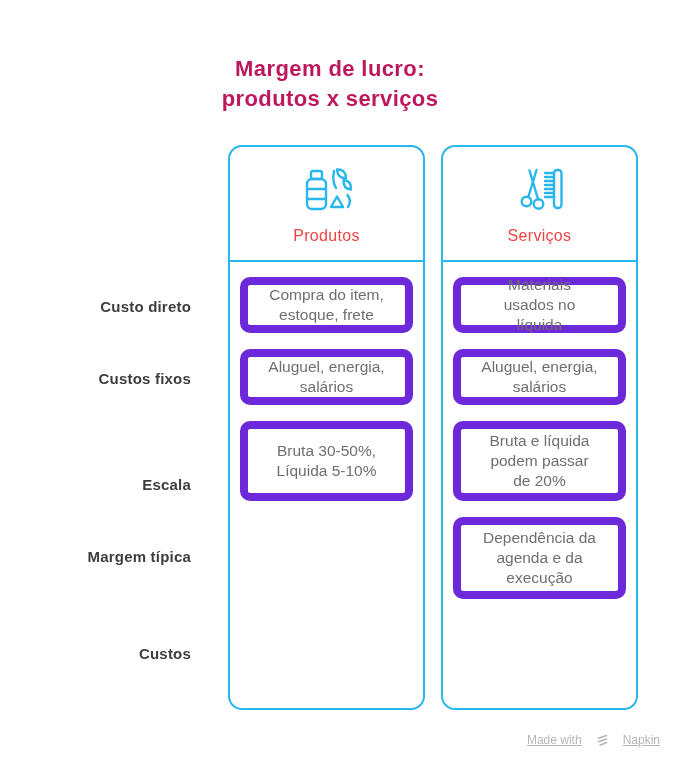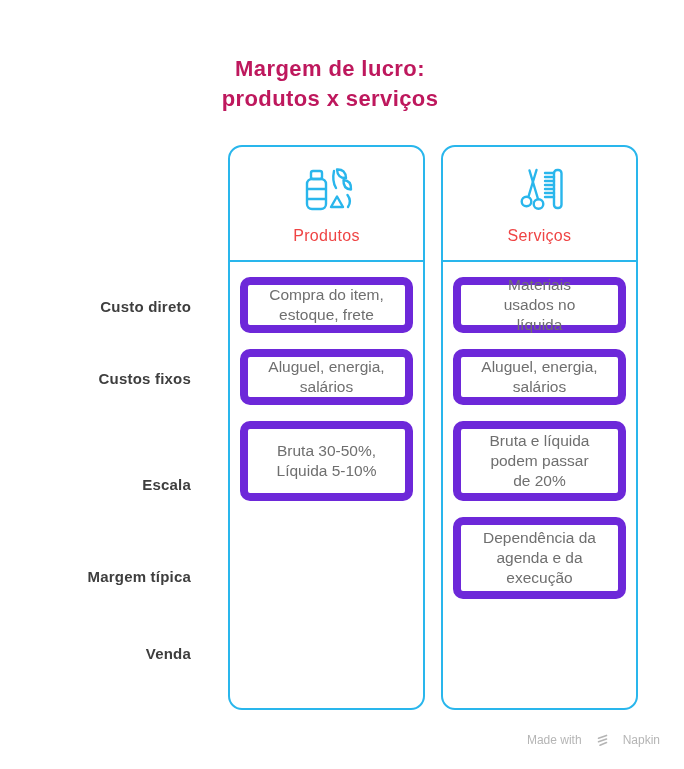--- a/index.html
+++ b/index.html
@@ -80,38 +80,39 @@
   .cell.h-last  { height: 82px; margin-bottom: 0; }
   .watermark {
     position: absolute;
     top: 733px;
     right: 24px;
     display: flex;
     align-items: center;
     gap: 14px;
     color: #b5b5b5;
     font-size: 12px;
+    text-decoration: underline;
   }
   .watermark svg { display: block; }
 </style>
 </head>
 <body>
 
 <div class="canvas">
 
   <h1 class="title">
     <span>Margem de lucro:</span><br>
     <span>produtos x serviços</span>
   </h1>
 
   <div class="row-label" style="top:378px">Custos fixos</div>
   <div class="row-label" style="top:306px">Custo direto</div>
   <div class="row-label" style="top:484px">Escala</div>
-  <div class="row-label" style="top:576px">Margem típica</div>
-  <div class="row-label" style="top:653px">Venda</div>
+  <div class="row-label" style="top:556px">Margem típica</div>
+  <div class="row-label" style="top:653px">Custos</div>
 
   <div class="column produtos">
     <div class="col-header">
       <span class="icon">
         <svg width="56" height="56" viewBox="0 0 56 56" fill="none" stroke="#29b6ec" stroke-width="2.4" stroke-linecap="round" stroke-linejoin="round">
           <rect x="12" y="9" width="11" height="8" rx="2"></rect>
           <rect x="8" y="17" width="19" height="30" rx="5"></rect>
           <line x1="8.5" y1="27" x2="26.5" y2="27"></line>
           <line x1="8.5" y1="37" x2="26.5" y2="37"></line>
           <path d="M35 9 C 33.5 16 34 21 37 26"></path>

